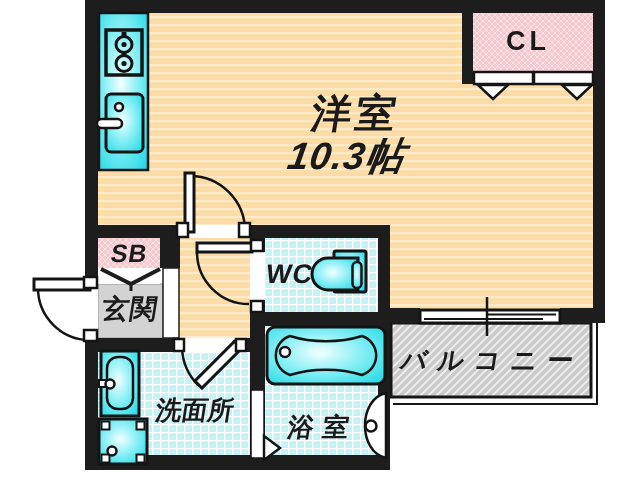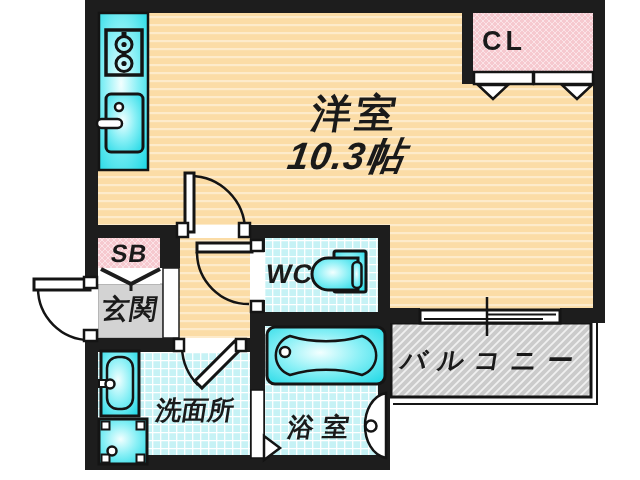--- a/index.html
+++ b/index.html
@@ -3,21 +3,21 @@
 <meta charset="utf-8">
 <style>
   html,body{margin:0;padding:0;background:#ffffff;}
   .canvas{position:relative;width:640px;height:480px;background:#ffffff;overflow:hidden;
           font-family:"Liberation Sans","DejaVu Sans",sans-serif;}
   .canvas svg{position:absolute;left:0;top:0;}
   .lbl{position:absolute;font-weight:bold;color:#1a1a1a;white-space:nowrap;line-height:1;
        transform:skewX(-9deg);}
   .lbl-living{left:312px;top:93px;font-size:40px;letter-spacing:4px;}
   .lbl-size{left:288px;top:137px;font-size:38px;font-style:italic;letter-spacing:1px;}
-  .lbl-cl{left:482px;top:28px;font-size:27px;letter-spacing:4px;transform:none;}
+  .lbl-cl{left:506px;top:28px;font-size:27px;letter-spacing:4px;transform:none;}
   .lbl-sb{left:111px;top:241px;font-size:25px;letter-spacing:1px;}
   .lbl-genkan{left:102px;top:296px;font-size:27px;letter-spacing:1px;}
   .lbl-wc{left:266px;top:261px;font-size:27px;letter-spacing:1px;}
   .lbl-wash{left:156px;top:397px;font-size:26px;letter-spacing:0px;}
   .lbl-bath{left:288px;top:414px;font-size:26px;letter-spacing:9px;}
   .lbl-balcony{left:401px;top:347px;font-size:26px;letter-spacing:10px;}
 </style>
 </head>
 <body>
 

